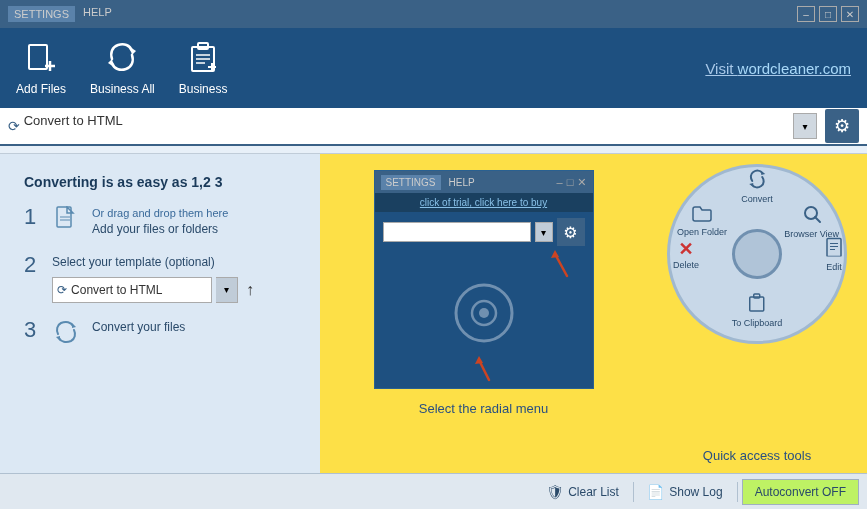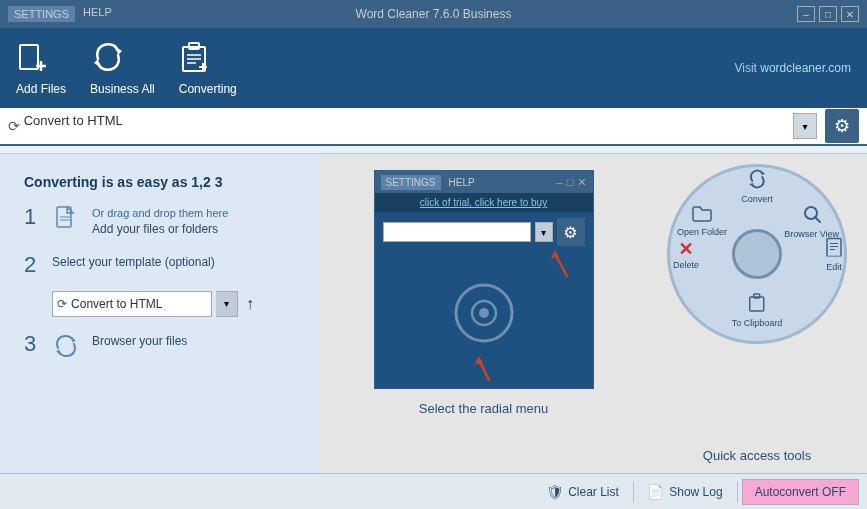--- a/index.html
+++ b/index.html
@@ -66,34 +66,36 @@
       background: #1e5080;
       height: 80px;
       display: flex;
       align-items: center;
       padding: 0 16px;
       gap: 24px;
     }
     .toolbar-item {
       display: flex;
       flex-direction: column;
+      align-items: center;
       color: white;
       font-size: 12px;
       cursor: pointer;
       gap: 4px;
     }
     .toolbar-icon {
       font-size: 28px;
       color: white;
       line-height: 1;
     }
     .toolbar-right {
       margin-left: auto;
       color: #a8c8e8;
-      font-size: 12px;
+      font-size: 15px;
+      text-decoration: underline;
     }
     .toolbar-right a {
       color: #a8d8f8;
       text-decoration: none;
     }
 
     
     .template-bar {
       background: white;
       height: 38px;
@@ -152,21 +154,21 @@
     .sub-bar {
       background: #e8f0f8;
       height: 8px;
       border-bottom: 1px solid #c0ccd8;
     }
 
     
     .main-content {
       display: flex;
       height: calc(509px - 28px - 80px - 38px - 8px - 36px);
-      background: #e5e5e5;
+      background: #fde047;
     }
 
     
     .left-panel {
       width: 320px;
       background: #dce8f4;
       padding: 20px 24px;
       flex-shrink: 0;
     }
     .instructions-title {
@@ -199,21 +201,21 @@
       color: #2a4a6a;
       line-height: 1.4;
     }
     .step-text-sub {
       color: #3a6a9a;
       font-size: 11px;
     }
     .step2-content {
       display: flex;
       flex-direction: column;
-      gap: 20px;
+      gap: 6px;
     }
     .step2-select {
       height: 26px;
       border: 1px solid #aaa;
       font-size: 12px;
       padding: 0 4px;
       background: white;
       color: #333;
       width: 160px;
       display: flex;
@@ -430,40 +432,39 @@
       color: #2a4a6a;
     }
     .status-btn-icon {
       font-size: 14px;
     }
     .autoconvert-btn {
       height: 26px;
       padding: 0 12px;
       font-size: 12px;
       cursor: pointer;
-      background: #f9a8d4;
+      background: #bef264;
       border: 1px solid #a0b0c0;
       color: #2a4a6a;
       font-weight: 500;
     }
     .status-divider {
       width: 1px;
       height: 20px;
       background: #b0c0d0;
     }
   </style>
 </head>
 <body>
 
 <div class="title-bar">
   <div class="title-bar-menu">
     <span class="active">SETTINGS</span>
     <span>HELP</span>
   </div>
-  <span class="title-bar-title">Word Cleaner 7.6.0 Business</span>
   <div class="title-bar-controls">
     <button class="title-bar-btn">–</button>
     <button class="title-bar-btn">□</button>
     <button class="title-bar-btn">✕</button>
   </div>
 </div>
 
 <div class="toolbar">
   <div class="toolbar-item">
     <span class="toolbar-icon">
@@ -491,21 +492,21 @@
       <svg width="30" height="32" viewBox="0 0 30 32" fill="none">
         <rect x="4" y="6" width="22" height="24" rx="1" fill="none" stroke="white" stroke-width="2"></rect>
         <rect x="10" y="2" width="10" height="6" rx="1" fill="none" stroke="white" stroke-width="2"></rect>
         <line x1="8" y1="14" x2="22" y2="14" stroke="white" stroke-width="1.5"></line>
         <line x1="8" y1="18" x2="22" y2="18" stroke="white" stroke-width="1.5"></line>
         <line x1="8" y1="22" x2="17" y2="22" stroke="white" stroke-width="1.5"></line>
         <line x1="24" y1="22" x2="24" y2="30" stroke="white" stroke-width="2"></line>
         <line x1="20" y1="26" x2="28" y2="26" stroke="white" stroke-width="2"></line>
       </svg>
     </span>
-    <span>Converting</span>
+    <span>Business</span>
   </div>
   <div class="toolbar-right">
     <span>Visit </span><a href="#">wordcleaner.com</a>
   </div>
 </div>
 
 <div class="template-bar">
   <div class="template-select-wrapper">
     <span class="template-select-icon">⟳</span>
     <span class="template-select">Convert to HTML</span>
@@ -557,21 +558,21 @@
     <div class="step">
       <span class="step-number">3</span>
       <span class="step-icon">
         <svg width="26" height="26" viewBox="0 0 26 26" fill="none">
           <path d="M20 7 C18 3 13 2 8 4 C4 6 3 11 5 15" stroke="#5a8ab0" stroke-width="2" fill="none" stroke-linecap="round"></path>
           <path d="M6 19 C8 23 13 24 18 22 C22 20 23 15 21 11" stroke="#5a8ab0" stroke-width="2" fill="none" stroke-linecap="round"></path>
           <polygon points="19,4 23,8 19,9" fill="#5a8ab0"></polygon>
           <polygon points="7,22 3,18 7,17" fill="#5a8ab0"></polygon>
         </svg>
       </span>
-      <div class="step-text">Browser your files</div>
+      <div class="step-text">Convert your files</div>
     </div>
   </div>
 
   <div class="center-panel">
 
     <div class="demo-window">
       <div class="demo-titlebar">
         <span class="demo-menu-item active">SETTINGS</span>
         <span class="demo-menu-item">HELP</span>
         <div class="demo-window-btns">

